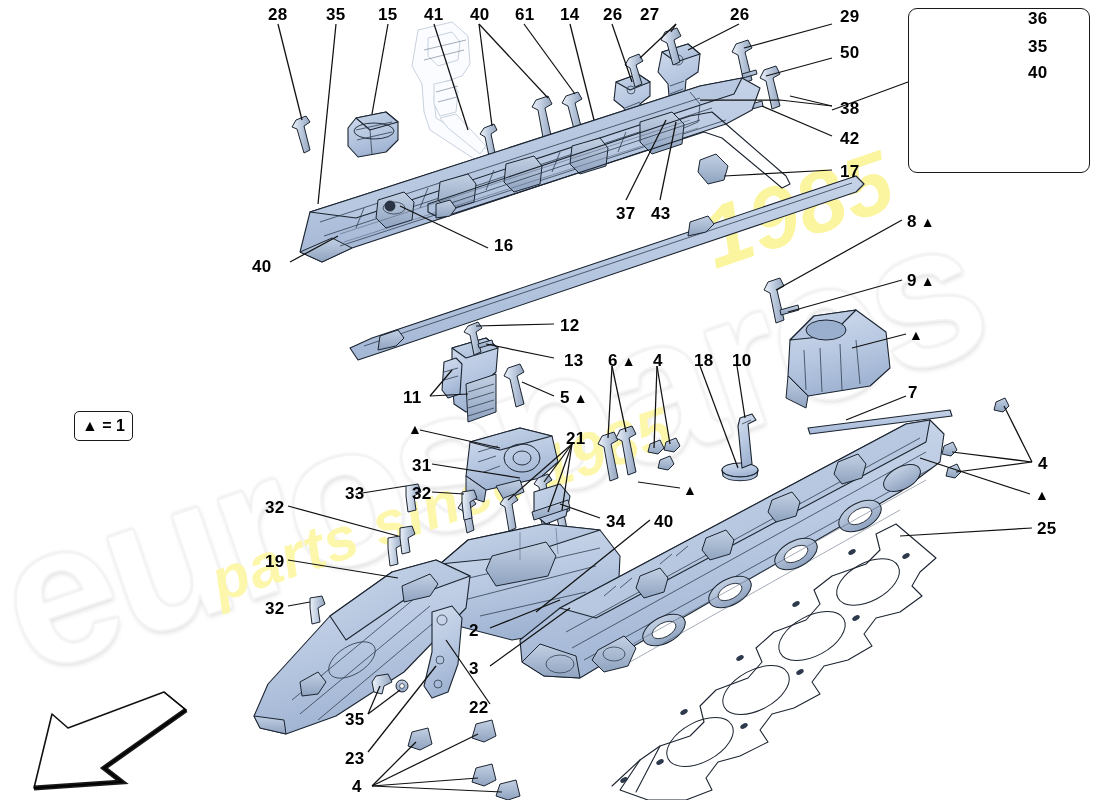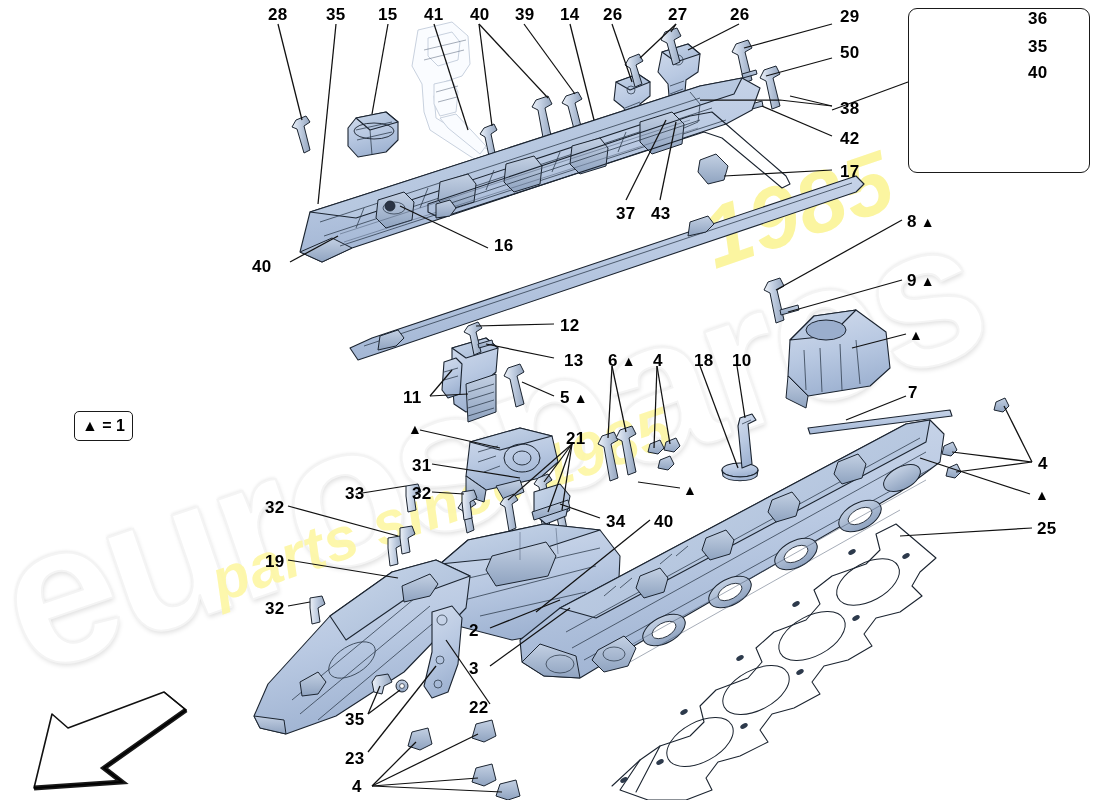--- a/index.html
+++ b/index.html
@@ -498,24 +498,24 @@
     <span>▲ = 1</span>
   </div>
 
   <div id="callouts">
 
     <div class="lbl" style="left:268px;top:6px">28</div>
     <div class="lbl" style="left:326px;top:6px">35</div>
     <div class="lbl" style="left:378px;top:6px">15</div>
     <div class="lbl" style="left:424px;top:6px">41</div>
     <div class="lbl" style="left:470px;top:6px">40</div>
-    <div class="lbl" style="left:515px;top:6px">39</div>
+    <div class="lbl" style="left:515px;top:6px">61</div>
     <div class="lbl" style="left:560px;top:6px">14</div>
     <div class="lbl" style="left:603px;top:6px">26</div>
-    <div class="lbl" style="left:668px;top:6px">27</div>
+    <div class="lbl" style="left:640px;top:6px">27</div>
     <div class="lbl" style="left:730px;top:6px">26</div>
     <div class="lbl" style="left:840px;top:8px">29</div>
     <div class="lbl" style="left:840px;top:44px">50</div>
     <div class="lbl" style="left:1028px;top:10px">36</div>
     <div class="lbl" style="left:1028px;top:38px">35</div>
     <div class="lbl" style="left:1028px;top:64px">40</div>
     <div class="lbl" style="left:840px;top:100px">38</div>
     <div class="lbl" style="left:840px;top:130px">42</div>
     <div class="lbl" style="left:840px;top:163px">17</div>
     <div class="lbl" style="left:616px;top:205px">37</div>

